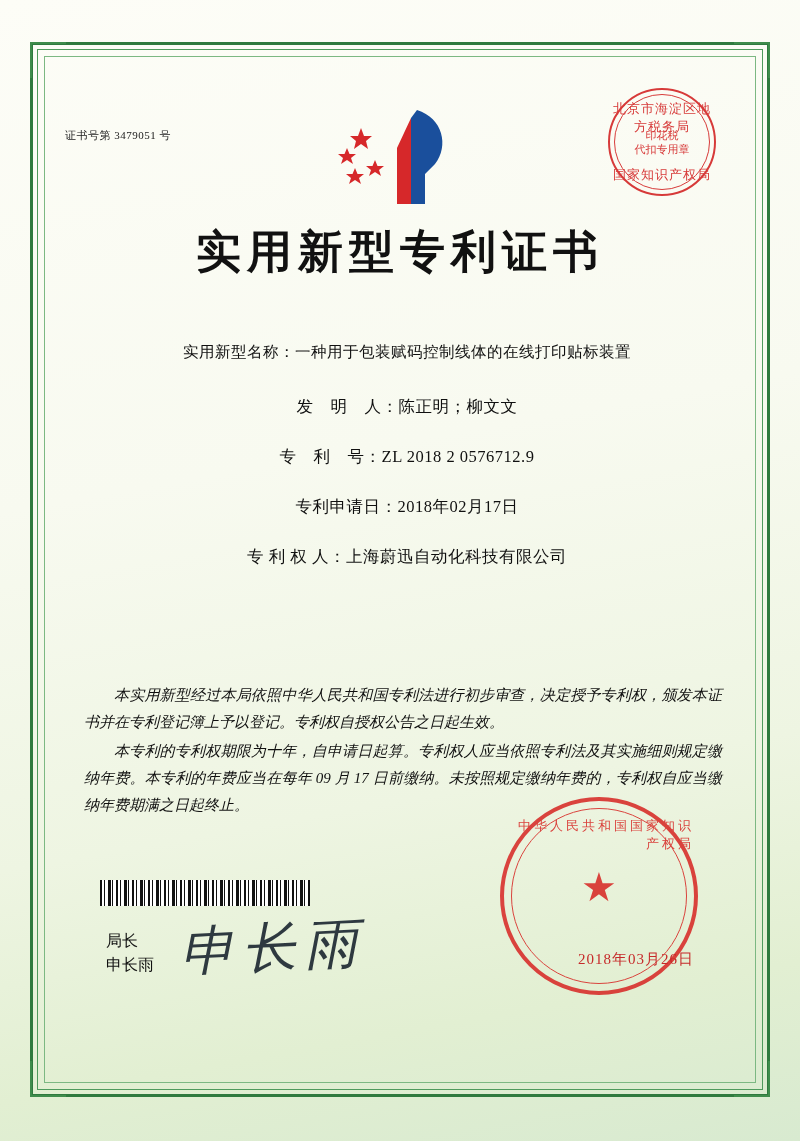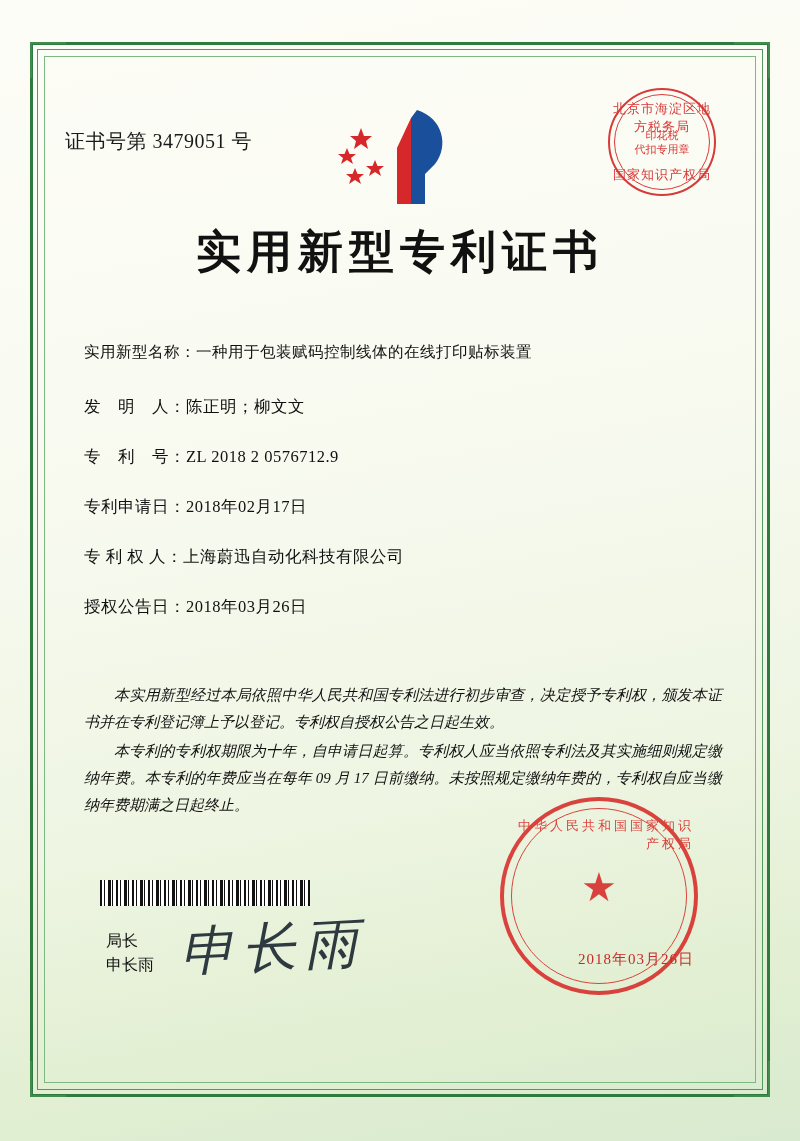--- a/index.html
+++ b/index.html
@@ -46,21 +46,21 @@
   .content {
     position: absolute;
     left: 60px; top: 74px; right: 60px; bottom: 76px;
   }
 
   
   .cert-no {
     position: absolute;
     left: 5px;
     top: 54px;
-    font-size: 20px;
+    font-size: 11px;
     color: #1a1a1a;
     letter-spacing: 0.5px;
   }
 
   
   .logo {
     position: absolute;
     left: 50%;
     transform: translateX(-50%);
     top: 28px;
@@ -124,20 +124,21 @@
     position: absolute;
     top: 268px;
     left: 24px;
     right: 10px;
     font-size: 16.5px;
     color: #101010;
   }
   .field-row {
     margin-bottom: 28px;
     white-space: nowrap;
+    text-align: center;
   }
   .field-row .lbl { letter-spacing: 0.5px; }
   .field-row .val { letter-spacing: 0.5px; }
   .field-row.first { font-size: 15.5px; margin-bottom: 33px; }
 
   .paragraphs {
     position: absolute;
     top: 608px;
     left: 24px;
     right: 18px;
@@ -298,23 +299,20 @@
       </div>
       <div class="field-row">
         <span class="lbl">专　利　号：</span><span class="val">ZL 2018 2 0576712.9</span>
       </div>
       <div class="field-row">
         <span class="lbl">专利申请日：</span><span class="val">2018年02月17日</span>
       </div>
       <div class="field-row">
         <span class="lbl">专 利 权 人：</span><span class="val">上海蔚迅自动化科技有限公司</span>
       </div>
-      <div class="field-row">
-        <span class="lbl">授权公告日：</span><span class="val">2018年03月26日</span>
-      </div>
     </div>
 
     <div class="paragraphs">
       <p>本实用新型经过本局依照中华人民共和国专利法进行初步审查，决定授予专利权，颁发本证书并在专利登记簿上予以登记。专利权自授权公告之日起生效。</p>
       <p>本专利的专利权期限为十年，自申请日起算。专利权人应当依照专利法及其实施细则规定缴纳年费。本专利的年费应当在每年 09 月 17 日前缴纳。未按照规定缴纳年费的，专利权自应当缴纳年费期满之日起终止。</p>
     </div>
 
     <div class="barcode"></div>
 
     <div class="director">

